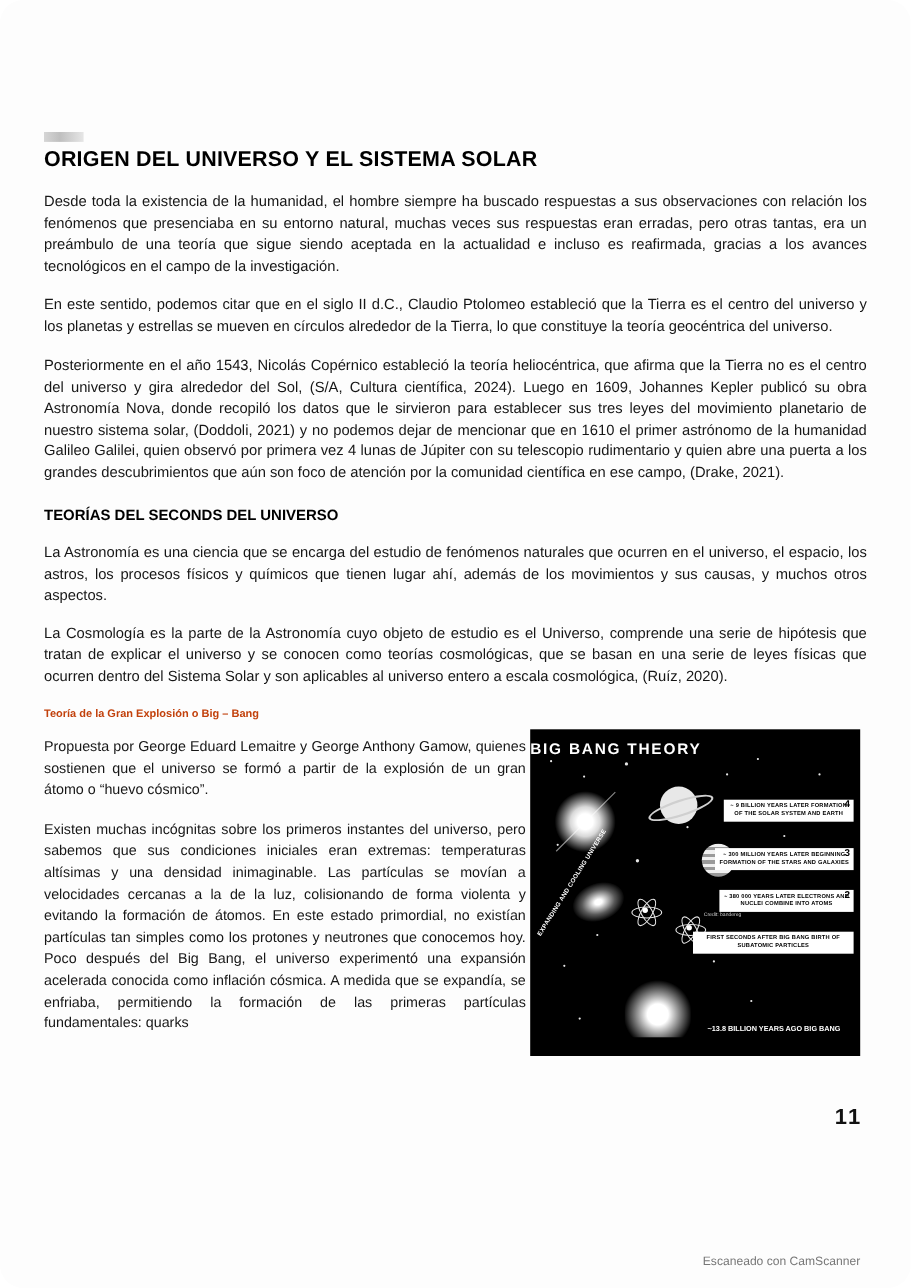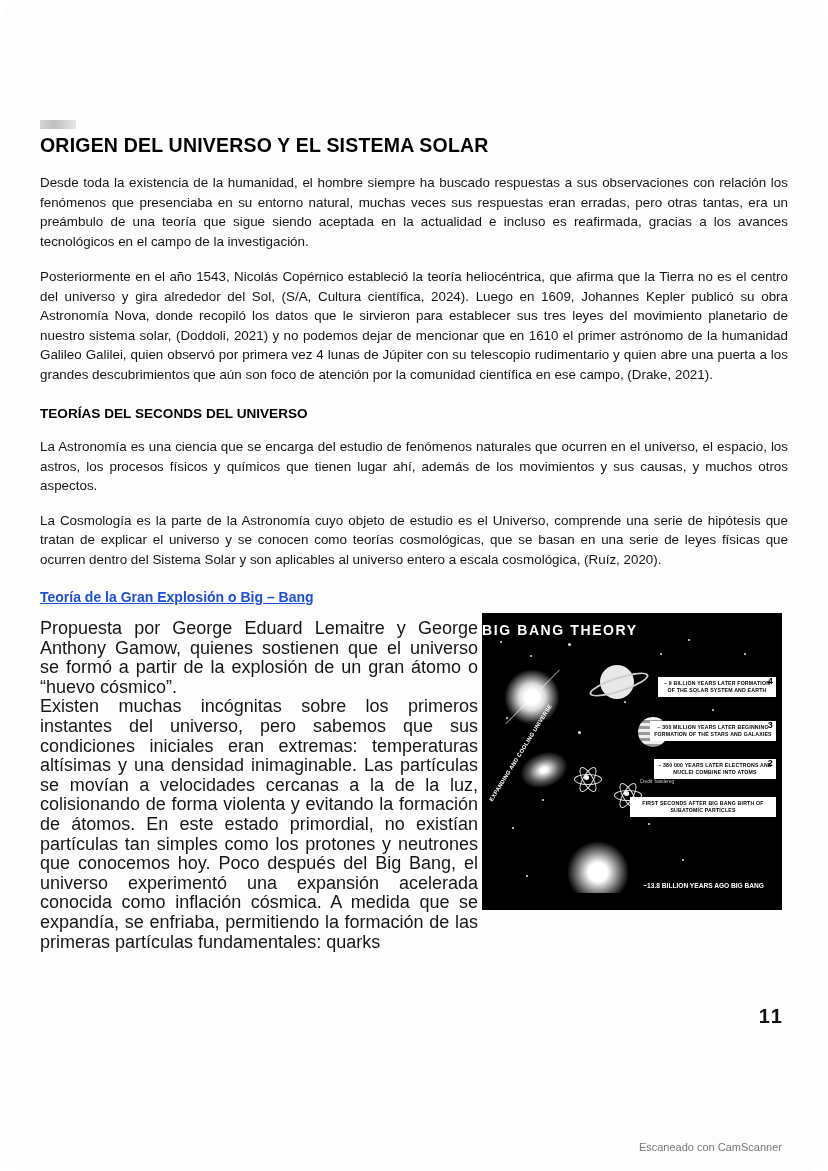--- a/index.html
+++ b/index.html
@@ -65,45 +65,44 @@
   }
 
   h2.section-head {
     font-size: 13.6px;
     font-weight: bold;
     margin: 22px 0 0 0;
     color: #000;
   }
 
   h3.sub-head {
-    font-size: 14px;
+    font-size: 10px;
     font-weight: bold;
     margin: 20px 0 0 0;
-    color: #1d4ed8;
-    text-decoration: underline;
+    color: #c2410c;
   }
 
   .wrap-block {
     position: relative;
     margin-top: 14px;
   }
 
   .left-col {
     width: 438px;
   }
 
   .left-col p {
-    font-size: 18px;
+    font-size: 13px;
     line-height: 19.6px;
     text-align: justify;
     margin: 0 0 0 0;
     color: #161616;
   }
   .left-col p + p {
-    margin-top: 0;
+    margin-top: 16px;
   }
 
   
   .figure {
     position: absolute;
     right: 6px;
     top: -6px;
     width: 300px;
     height: 297px;
     background: #000;
@@ -294,20 +293,21 @@
 
 <div class="page">
 
   <div class="content">
 
     <div class="smudge"></div>
 
     <h1 class="doc-title">ORIGEN DEL UNIVERSO Y EL SISTEMA SOLAR</h1>
 
     <p class="para">Desde toda la existencia de la humanidad, el hombre siempre ha buscado respuestas a sus observaciones con relación los fenómenos que presenciaba en su entorno natural, muchas veces sus respuestas eran erradas, pero otras tantas, era un preámbulo de una teoría que sigue siendo aceptada en la actualidad e incluso es reafirmada, gracias a los avances tecnológicos en el campo de la investigación.</p>
+    <p class="para">En este sentido, podemos citar que en el siglo II d.C., Claudio Ptolomeo estableció que la Tierra es el centro del universo y los planetas y estrellas se mueven en círculos alrededor de la Tierra, lo que constituye la teoría geocéntrica del universo.</p>
     <p class="para">Posteriormente en el año 1543, Nicolás Copérnico estableció la teoría heliocéntrica, que afirma que la Tierra no es el centro del universo y gira alrededor del Sol, (S/A, Cultura científica, 2024).   Luego en 1609, Johannes Kepler publicó su obra Astronomía Nova, donde recopiló los datos que le sirvieron para establecer sus tres leyes del movimiento planetario de nuestro sistema solar, (Doddoli, 2021) y no podemos dejar de mencionar que en 1610 el primer astrónomo de la humanidad Galileo Galilei, quien observó por primera vez 4 lunas de Júpiter con su telescopio rudimentario y quien abre una puerta a los grandes descubrimientos que aún son foco de atención por la comunidad científica en ese campo, (Drake, 2021).</p>
 
     <h2 class="section-head">TEORÍAS DEL SECONDS DEL UNIVERSO</h2>
 
     <p class="para">La Astronomía es una ciencia que se encarga del estudio de fenómenos naturales que ocurren en el universo, el espacio, los astros, los procesos físicos y químicos que tienen lugar ahí, además de los movimientos y sus causas, y muchos otros aspectos.</p>
     <p class="para tight">La Cosmología es la parte de la Astronomía cuyo objeto de estudio es el Universo, comprende una serie de hipótesis que tratan de explicar el universo y se conocen como teorías cosmológicas, que se basan en una serie de leyes físicas que ocurren dentro del Sistema Solar y son aplicables al universo entero a escala cosmológica, (Ruíz, 2020).</p>
 
     <h3 class="sub-head">Teoría de la Gran Explosión o Big – Bang</h3>
 
     <div class="wrap-block">

